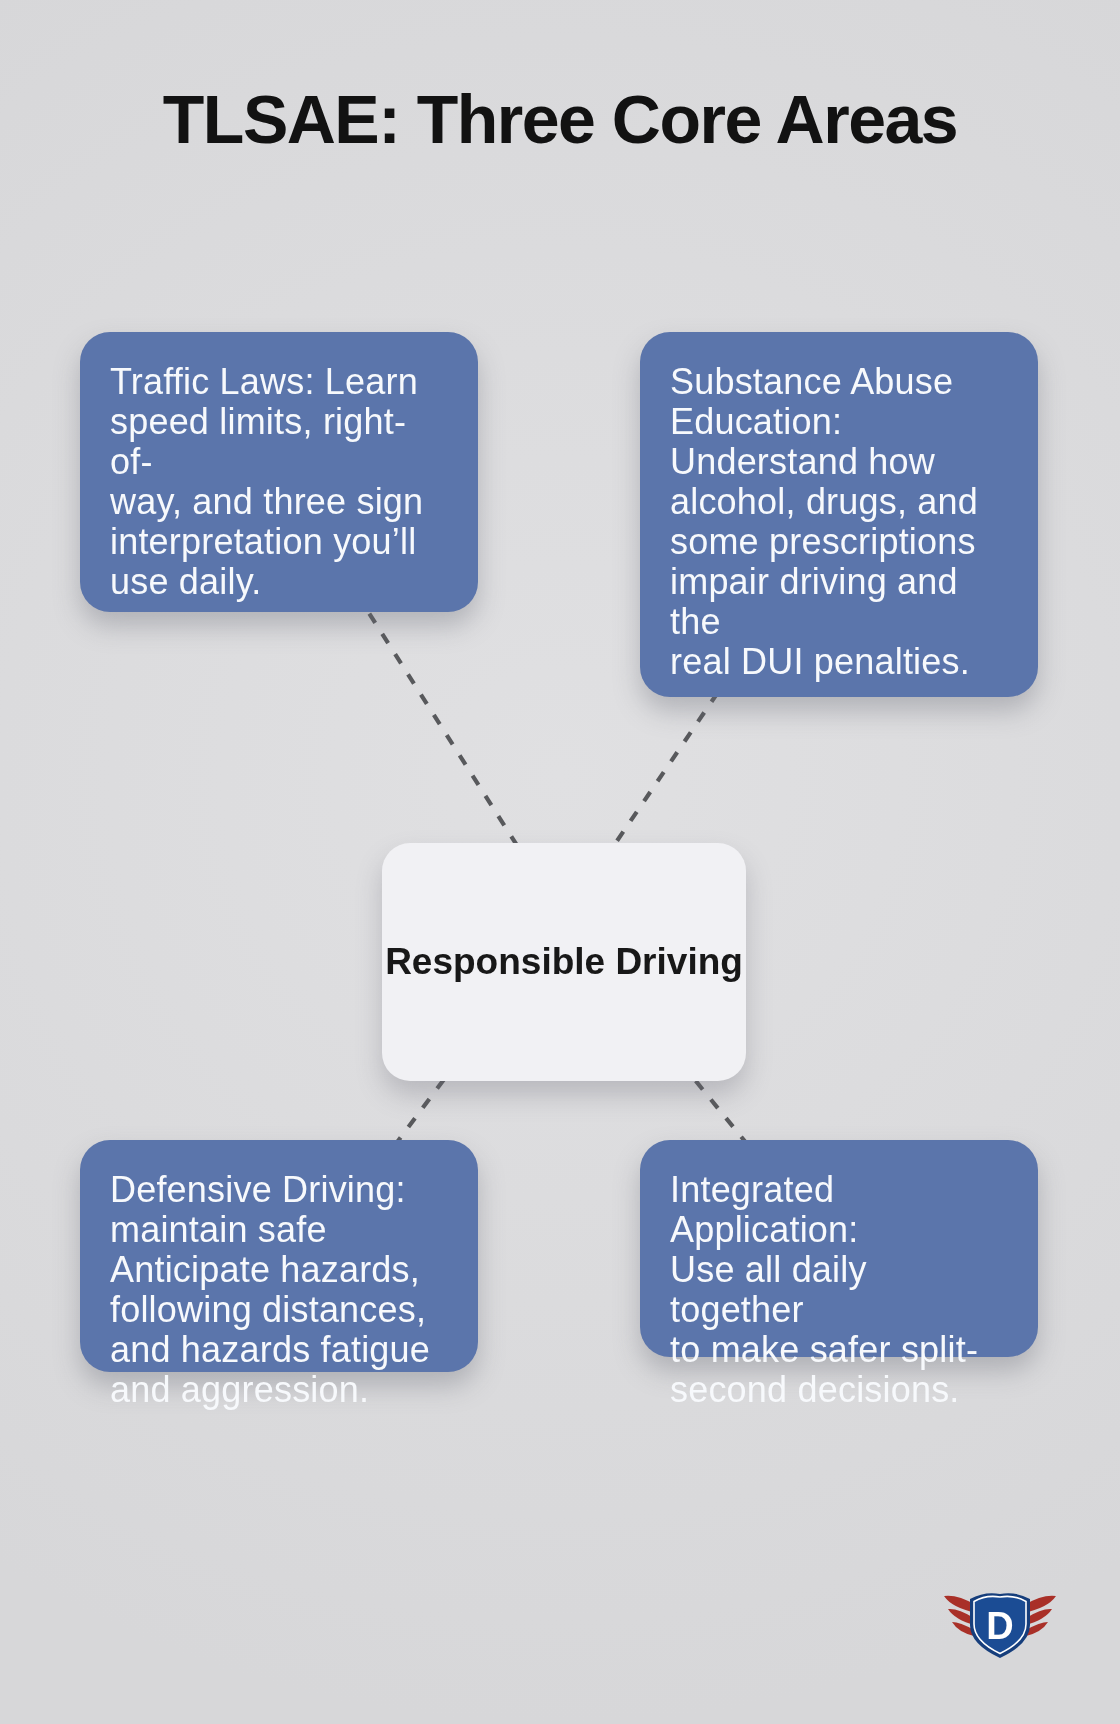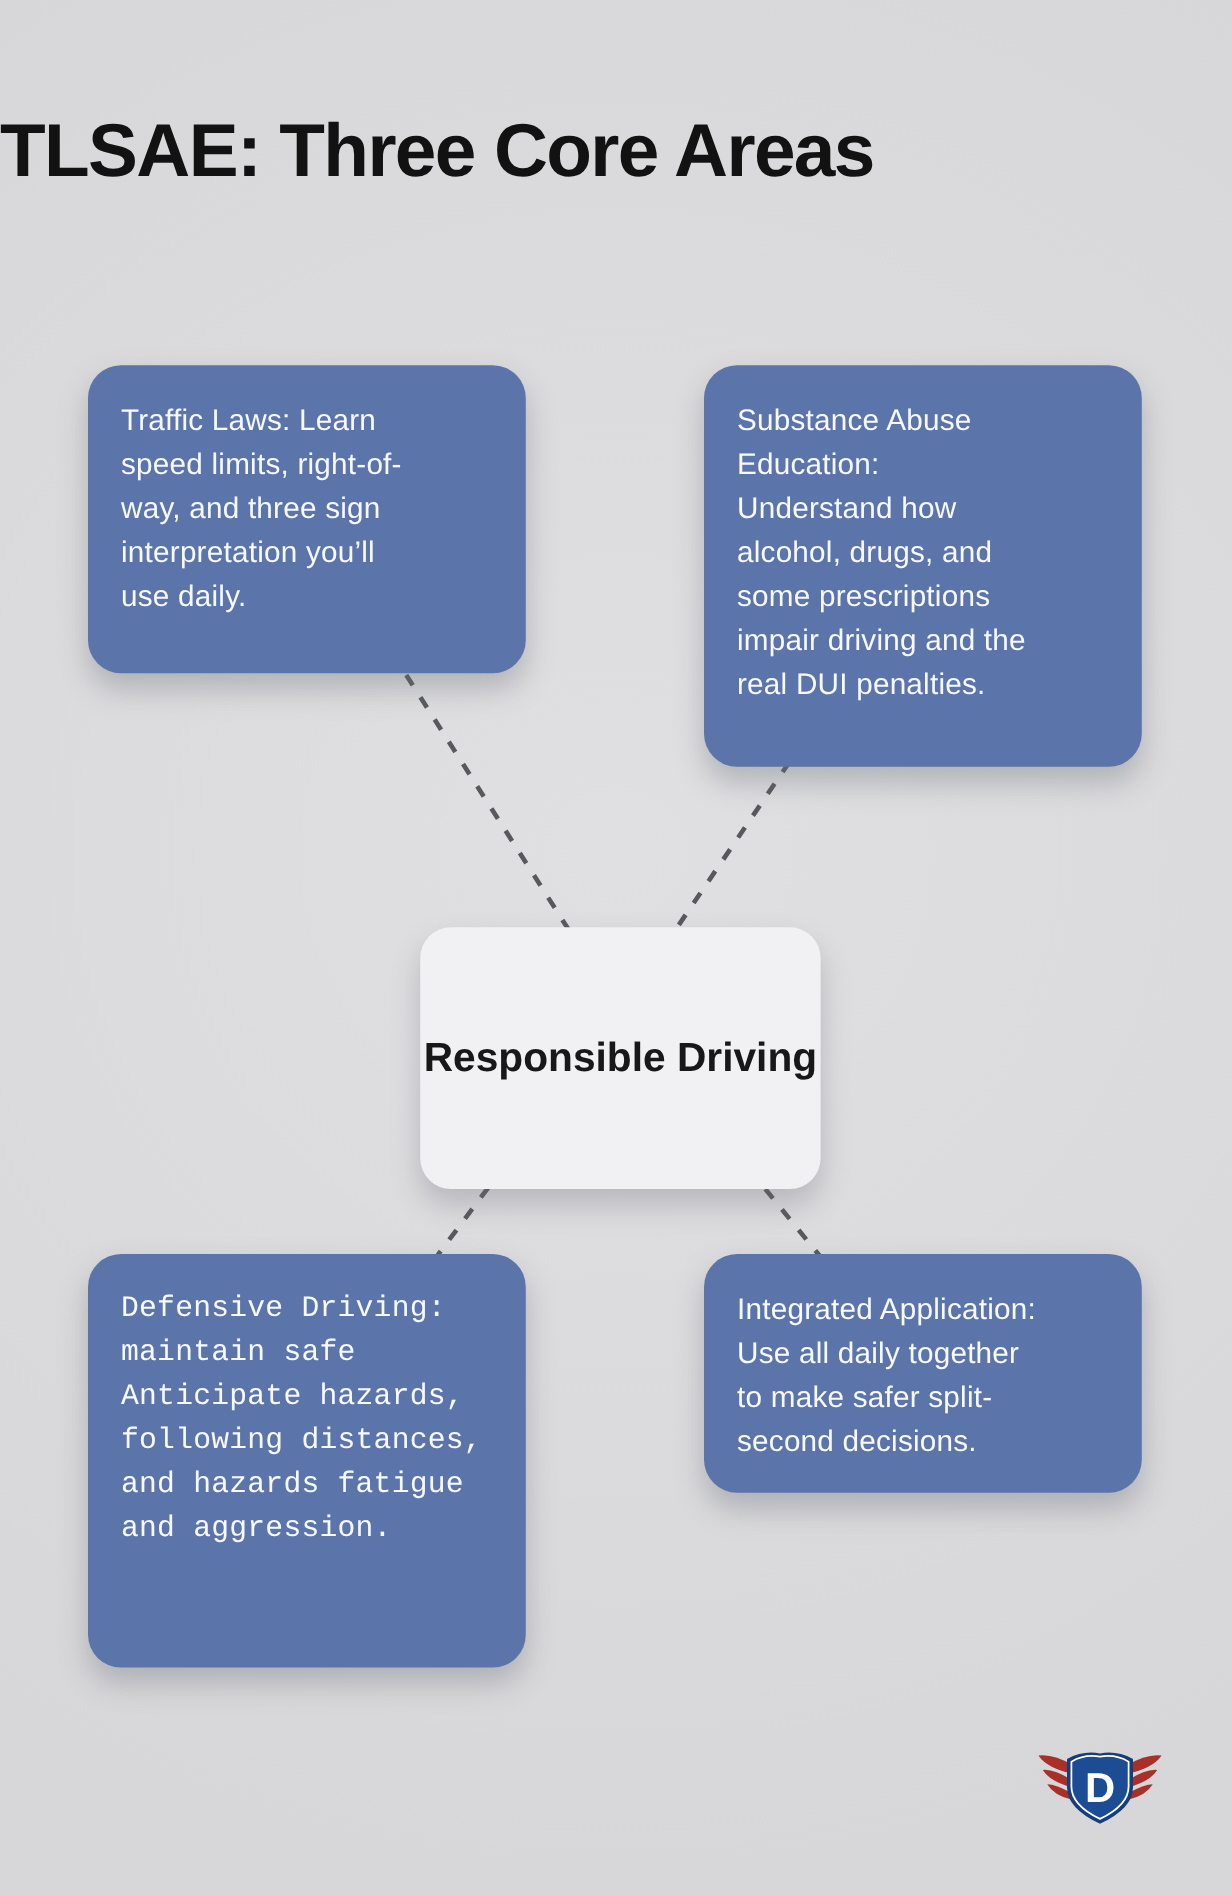--- a/index.html
+++ b/index.html
@@ -5,40 +5,40 @@
   html,body{margin:0;padding:0;background:#c9c9cb;}
   .canvas{
     position:relative;
     width:1120px;height:1724px;
     margin:0 auto;
     background:radial-gradient(90% 55% at 50% 45%, #e0e0e2 0%, #d7d7d9 100%);
     overflow:hidden;
     font-family:"Liberation Sans","DejaVu Sans",sans-serif;
   }
   .title{
-    position:absolute;top:98px;left:0;width:100%;
-    margin:0;text-align:left;
+    position:absolute;top:80px;left:0;width:100%;
+    margin:0;text-align:center;
     font-size:68px;font-weight:800;letter-spacing:-1.5px;
     color:#121212;
   }
   .connectors{position:absolute;inset:0;z-index:1;}
   .connector{stroke:var(--dash-color,#58595c);stroke-width:4.2;stroke-dasharray:11 13;}
   .node{
     position:absolute;z-index:2;
     box-sizing:border-box;
     background:var(--node-fill,#5b75ab);
     border-radius:30px;
     padding:30px 30px 0 30px;
     box-shadow:0 14px 26px rgba(108,110,120,0.38);
     color:var(--node-text,#f7f9fc);
-    font-size:27px;line-height:40px;letter-spacing:0.2px;
+    font-size:36px;line-height:40px;letter-spacing:0.2px;
   }
   .node-tl{left:80px;top:332px;width:398px;height:280px;}
   .node-tr{left:640px;top:332px;width:398px;height:365px;}
-  .node-bl{left:80px;top:1140px;width:398px;height:376px;font-family:Liberation Mono, monospace;}
+  .node-bl{left:80px;top:1140px;width:398px;height:232px;}
   .node-br{left:640px;top:1140px;width:398px;height:217px;}
   .center-node{
     position:absolute;z-index:2;
     left:382px;top:800px;width:364px;height:238px;
     box-sizing:border-box;
     background:var(--center-fill,#f1f1f4);
     border-radius:28px;
     box-shadow:0 14px 26px rgba(108,110,120,0.33);
     display:flex;align-items:center;justify-content:center;text-align:center;
     color:#181818;font-size:37px;font-weight:700;line-height:46px;margin-top:43px;

